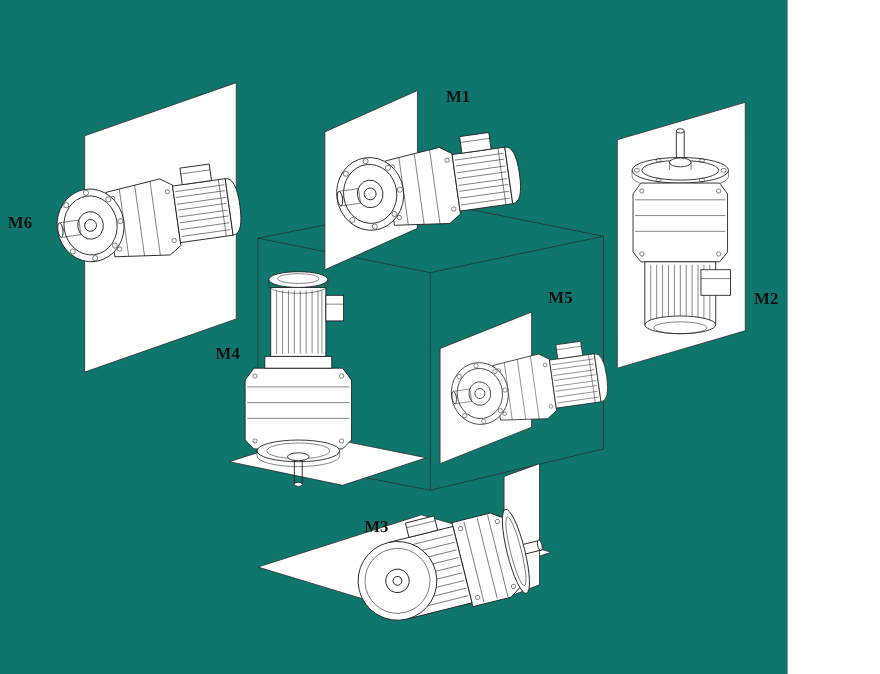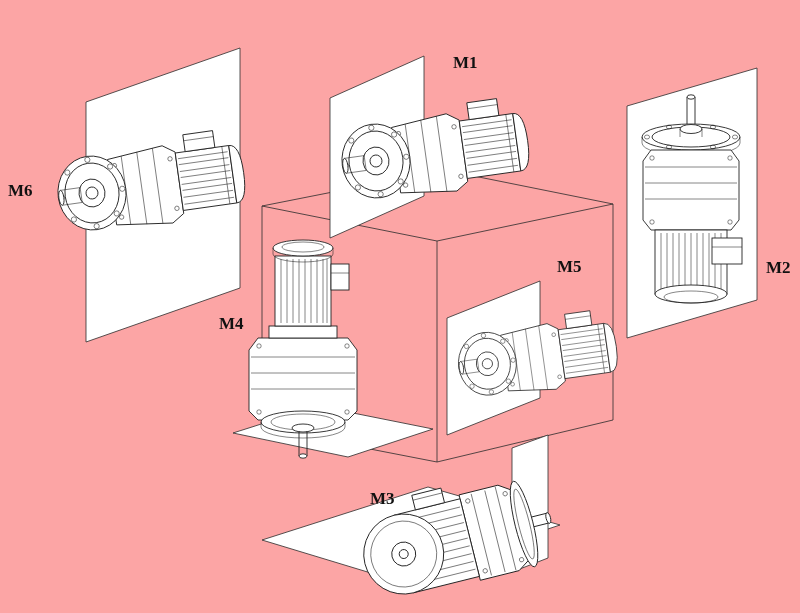--- a/index.html
+++ b/index.html
@@ -1,18 +1,18 @@
 <!DOCTYPE html>
 <html><head>
 <meta charset="utf-8">
 <style>
   * { margin:0; padding:0; box-sizing:border-box; }
   html,body { background:#ffffff; }
   body { font-family:"Liberation Serif", serif; }
-  .stage { position:relative; width:800px; height:613px; background:#fca5a5; overflow:hidden; }
+  .stage { position:relative; width:716px; height:613px; background:#0f766e; overflow:hidden; }
   svg { display:block; width:100%; height:100%; }
   
   .f { fill:#ffffff; stroke:#222222; stroke-width:0.9; }   
   .n { fill:none;    stroke:#222222; stroke-width:0.9; }   
   .t { fill:none;    stroke:#222222; stroke-width:0.55; }  
   .p { fill:#ffffff; stroke:#2b2b2b; stroke-width:0.8; }   
   .cube { fill:none; stroke:#2b2b2b; stroke-width:0.8; }
   .label { font-family:"Liberation Serif", serif; font-weight:bold; font-size:17px; fill:#111111; }
 </style>
 </head>

